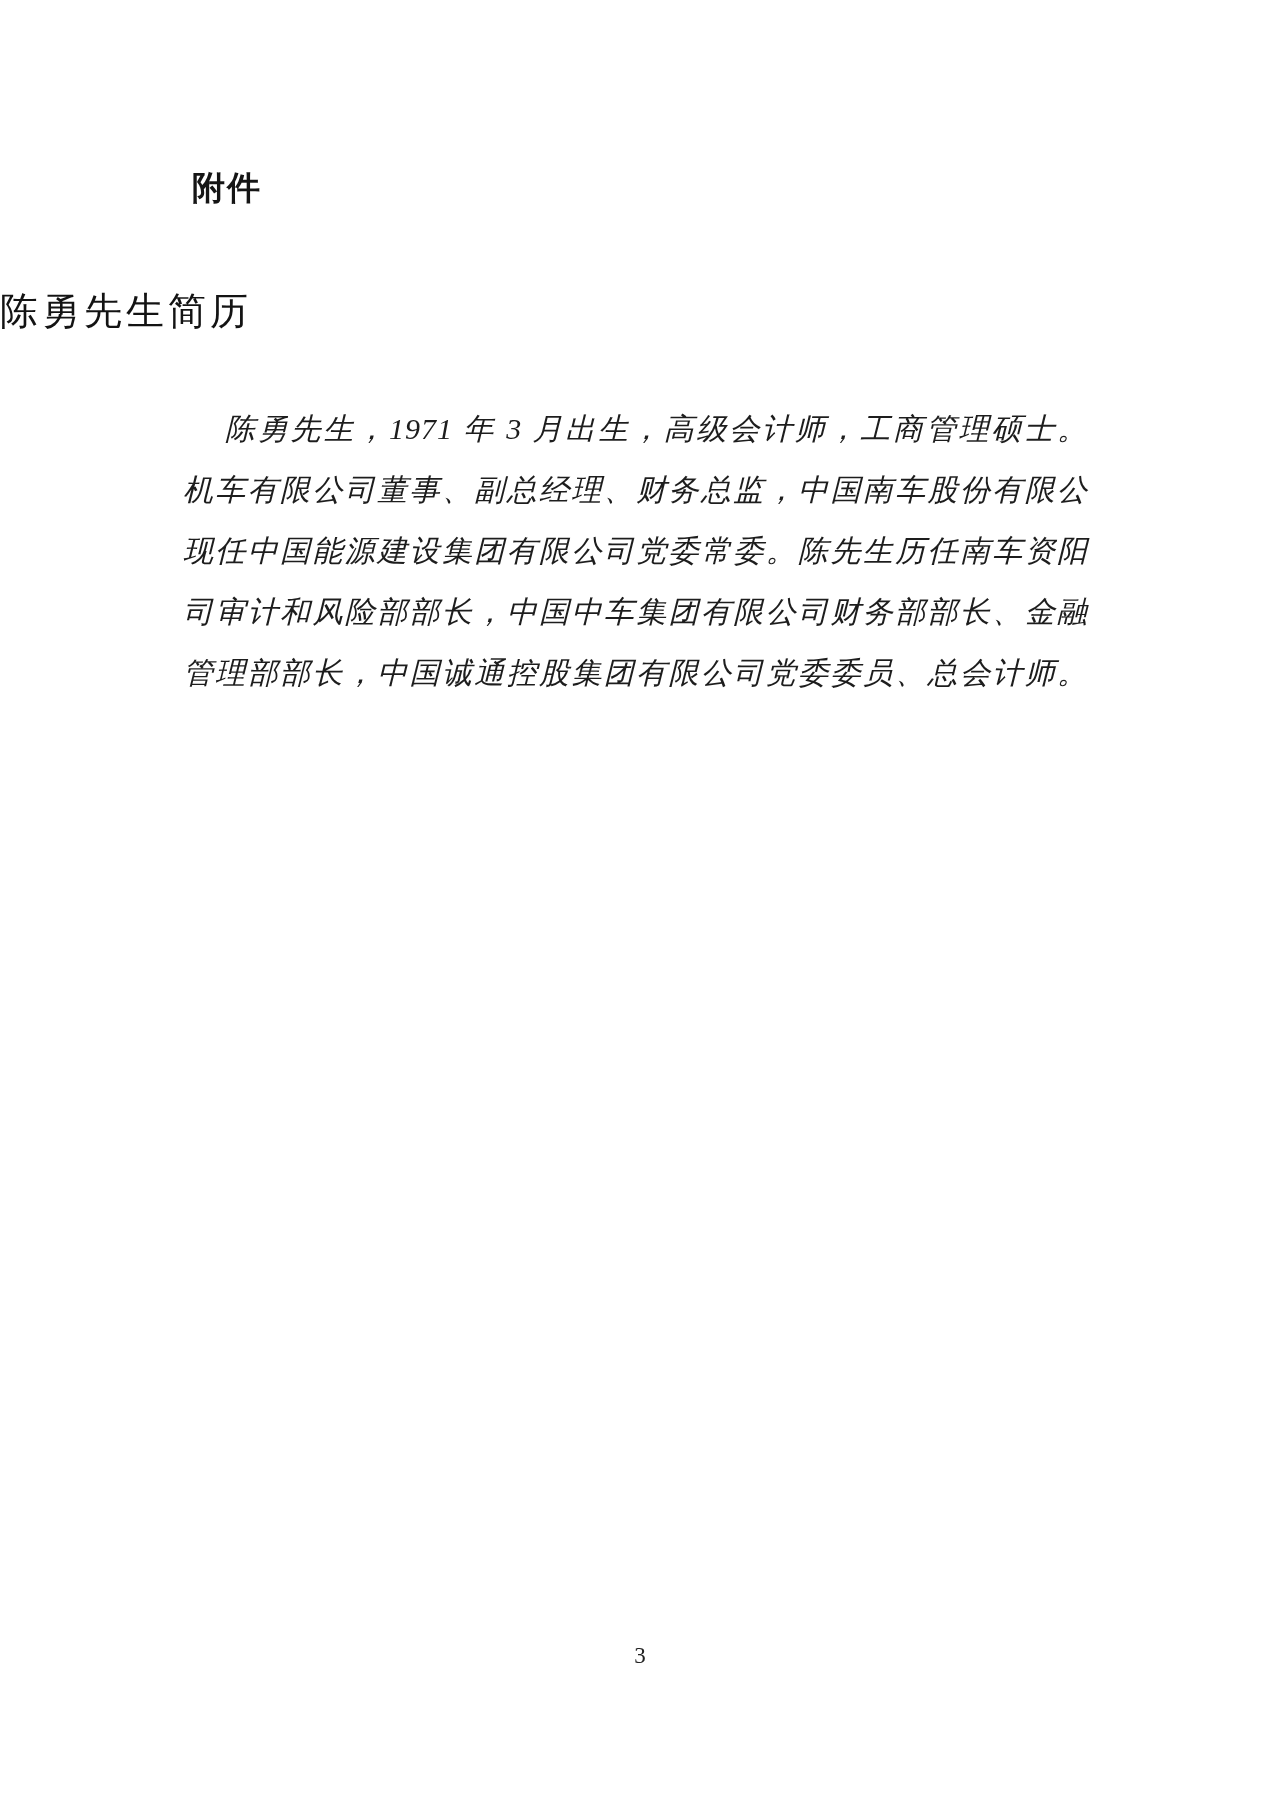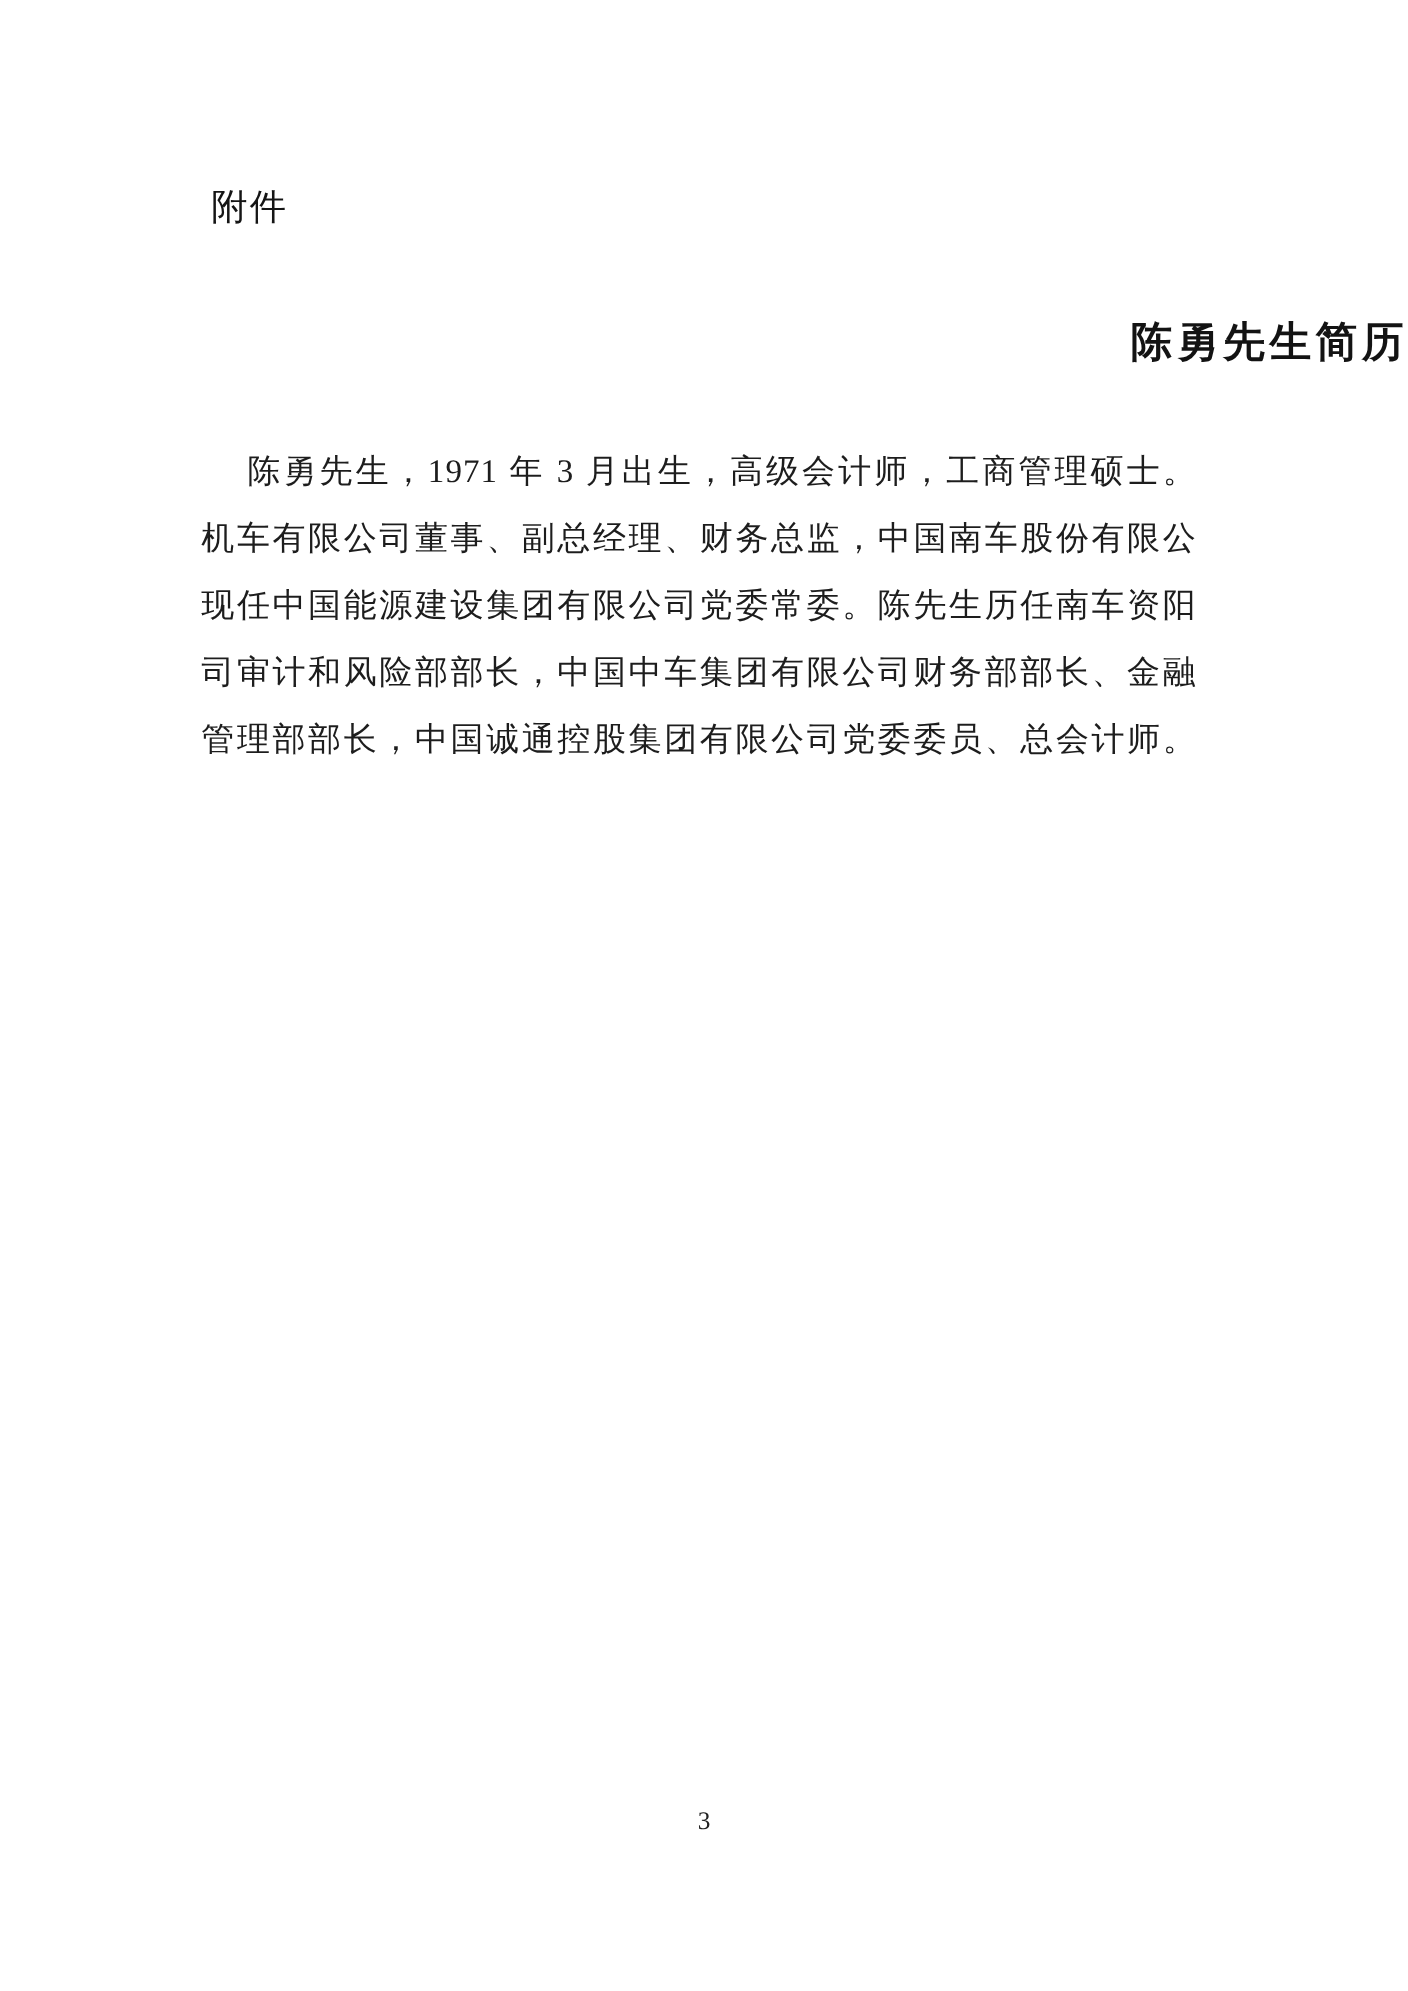--- a/index.html
+++ b/index.html
@@ -16,49 +16,50 @@
     font-family: "Liberation Serif", "DejaVu Serif", serif;
     color: #1c1c1c;
     overflow: hidden;
   }
   .attachment-label {
     position: absolute;
     left: 192px;
     top: 166px;
     font-family: "Liberation Sans", "DejaVu Sans", sans-serif;
     font-size: 33px;
-    font-weight: 400;
+    font-weight: 700;
     letter-spacing: 2px;
     color: #151515;
   }
   .doc-title {
     position: absolute;
     top: 286px;
     left: 0;
     width: 100%;
     margin: 0;
-    text-align: right;
+    text-align: left;
     font-size: 38px;
-    font-weight: 700;
+    font-weight: 400;
     letter-spacing: 4px;
     color: #131313;
   }
   .paragraph {
     position: absolute;
     left: 183px;
     top: 398px;
     width: 905px;
     font-size: 30px;
     color: #1d1d1d;
   }
   .para-line {
     line-height: 61px;
     text-align: justify;
     text-align-last: justify;
     letter-spacing: 1px;
+    font-style: italic;
   }
   .para-line.first {
     text-indent: 42px;
   }
   .page-number {
     position: absolute;
     top: 1643px;
     left: 0;
     width: 100%;
     text-align: center;

